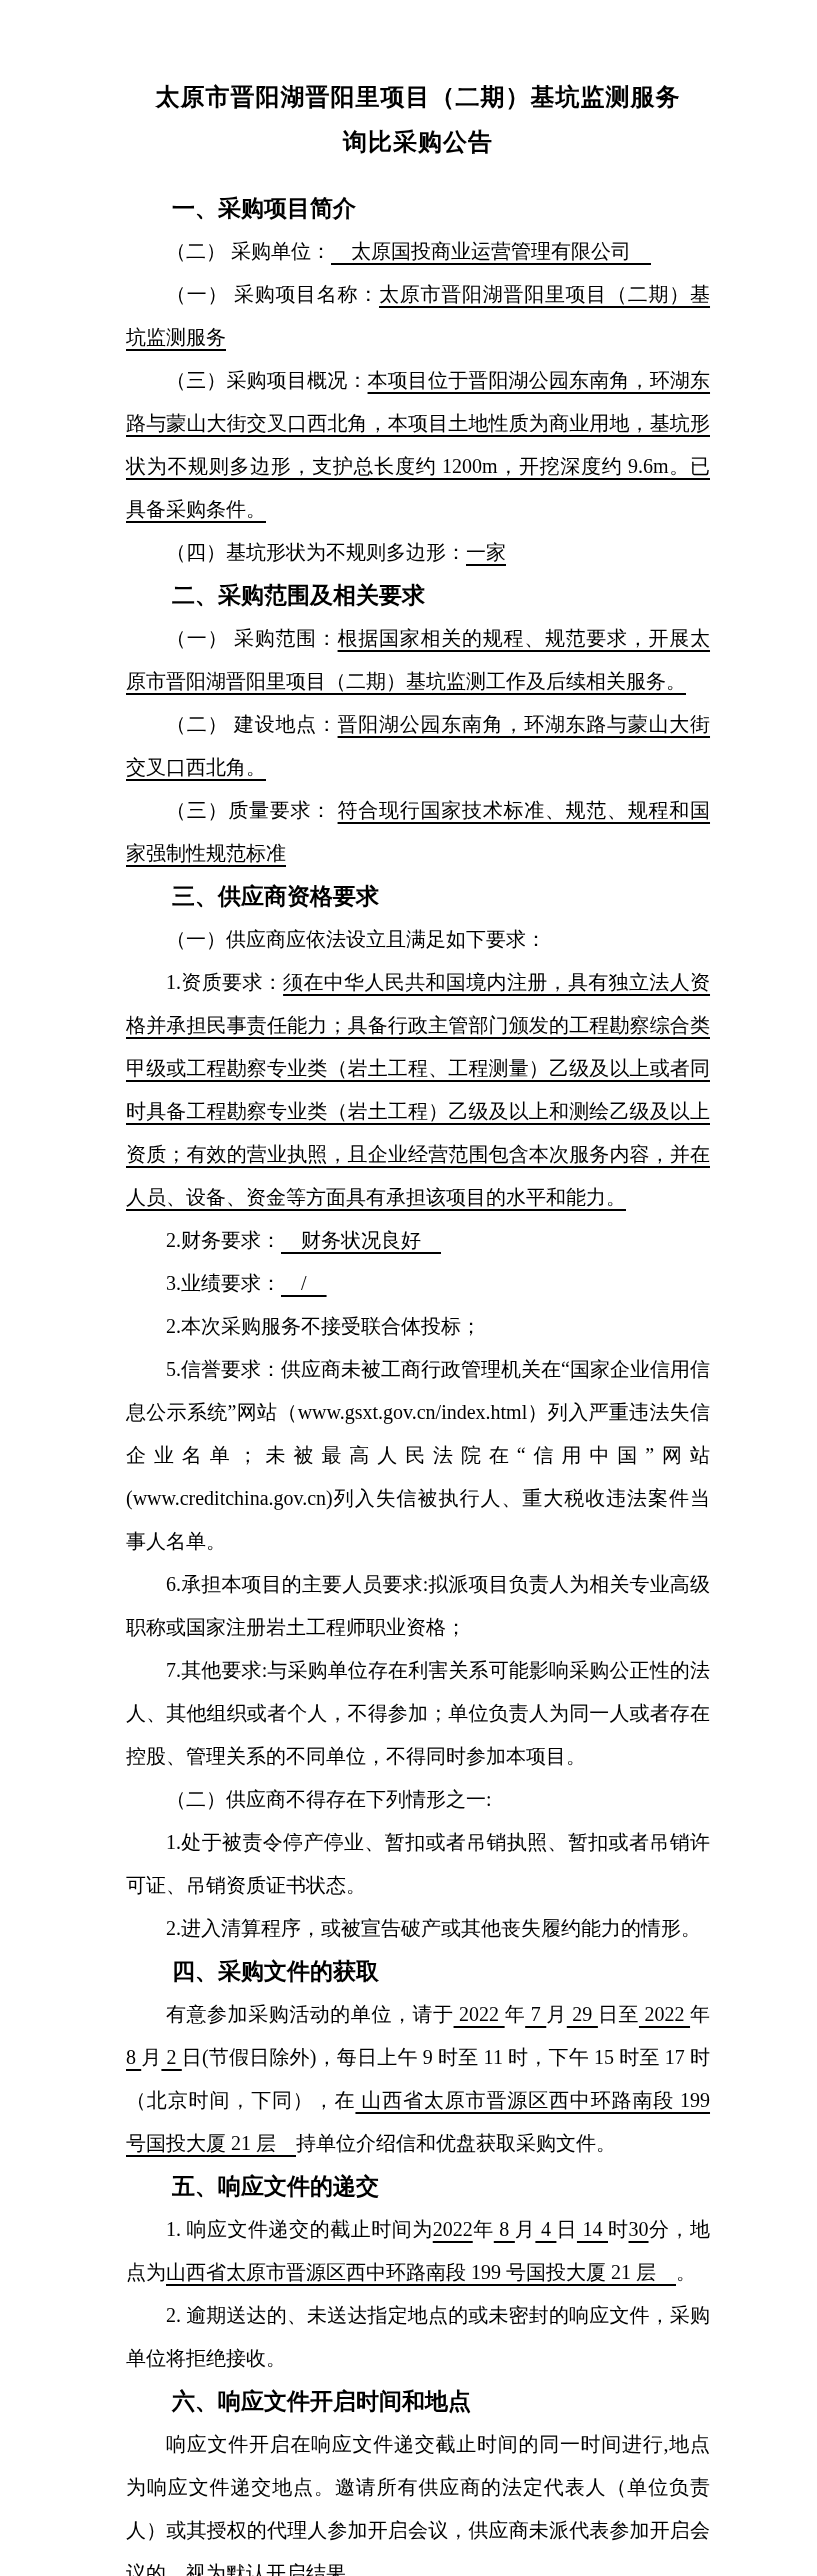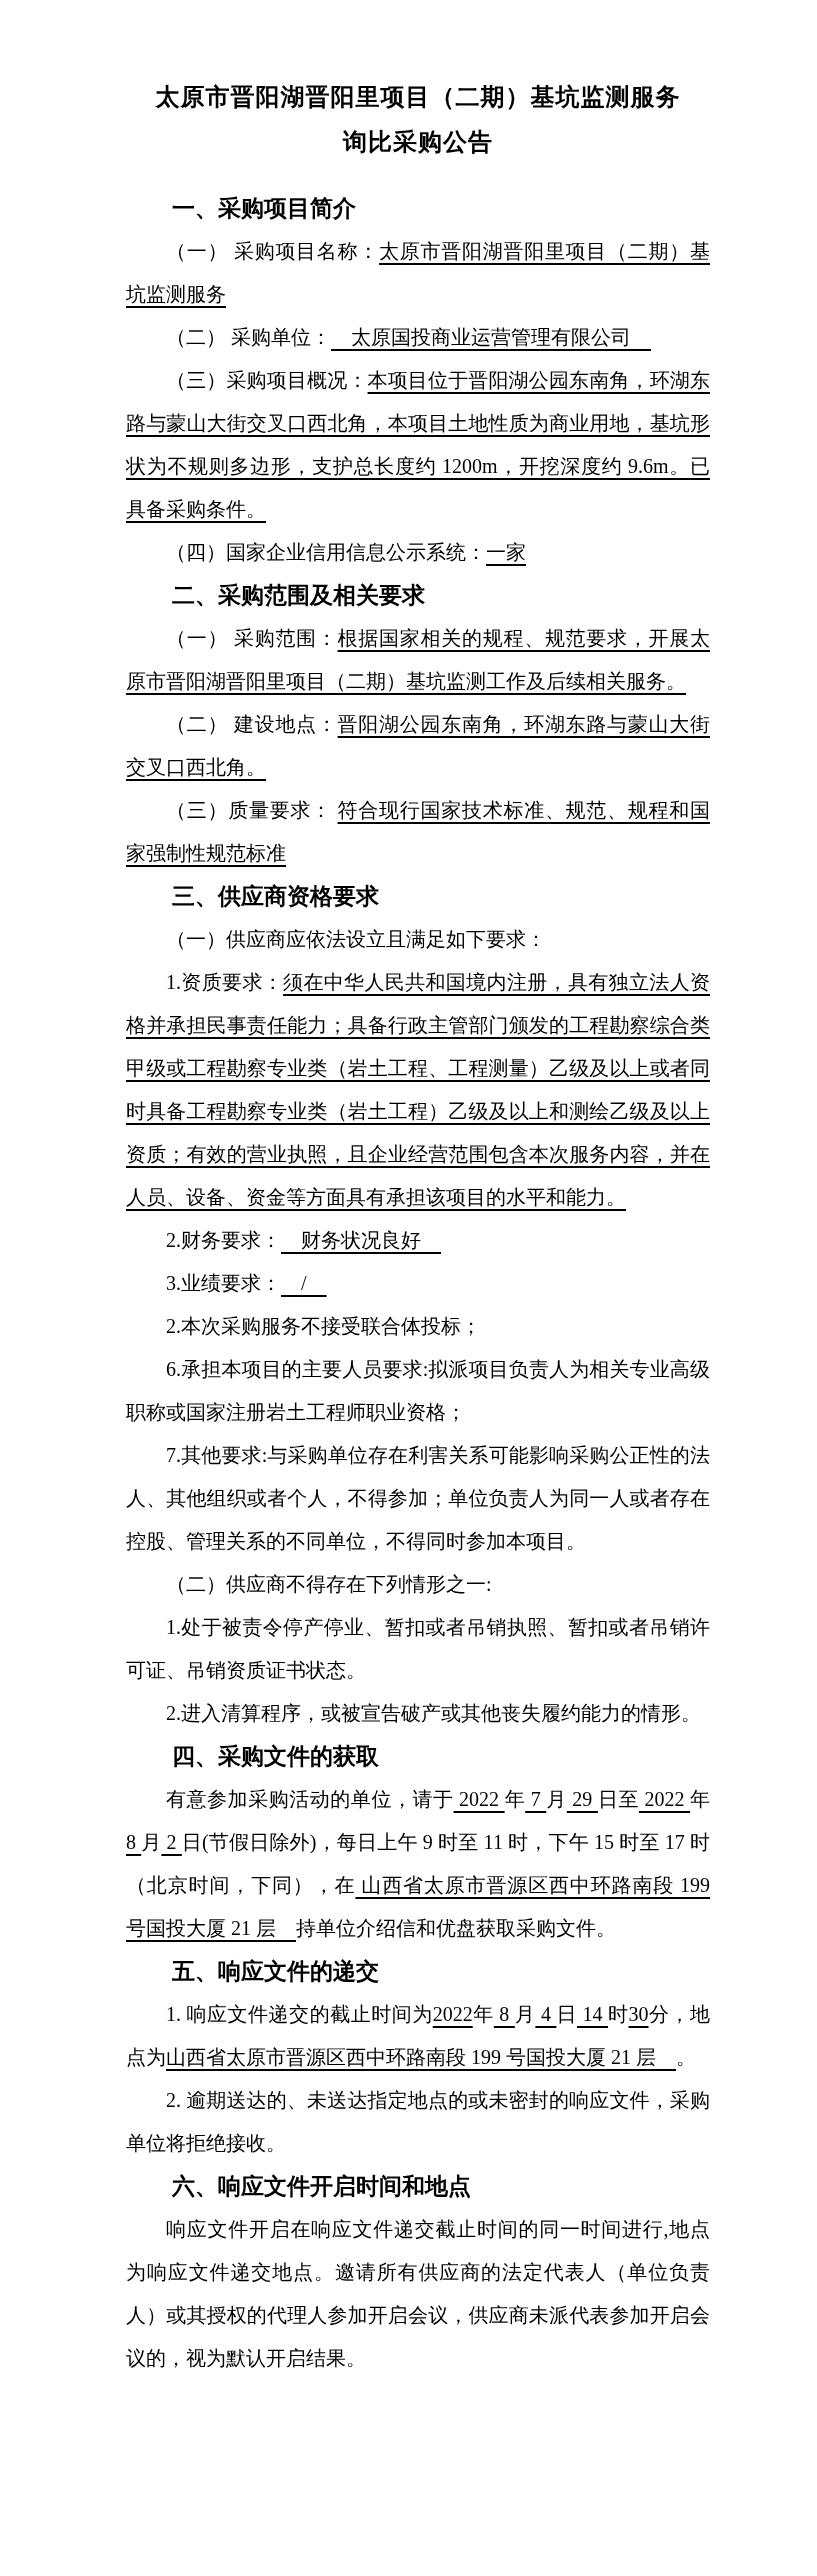--- a/index.html
+++ b/index.html
@@ -44,34 +44,35 @@
   }
 </style>
 </head>
 <body>
 
 <main>
   <div id="doc">
       <p class="title"><span>太原市晋阳湖晋阳里项目（二期）基坑监测服务</span></p>
       <p class="title"><span>询比采购公告</span></p>
       <p class="heading"><span>一、采购项目简介</span></p>
+      <p class="para"><span>（二） 采购单位：</span><span class="u">　太原国投商业运营管理有限公司　</span></p>
       <p class="para"><span>（一） 采购项目名称：</span><span class="u">太原市晋阳湖晋阳里项目（二期）基坑监测服务</span></p>
-      <p class="para"><span>（二） 采购单位：</span><span class="u">　太原国投商业运营管理有限公司　</span></p>
       <p class="para"><span>（三）采购项目概况：</span><span class="u">本项目位于晋阳湖公园东南角，环湖东路与蒙山大街交叉口西北角，本项目土地性质为商业用地，基坑形状为不规则多边形，支护总长度约 1200m，开挖深度约 9.6m。已具备采购条件。</span></p>
-      <p class="para"><span>（四）国家企业信用信息公示系统：</span><span class="u">一家</span></p>
+      <p class="para"><span>（四）基坑形状为不规则多边形：</span><span class="u">一家</span></p>
       <p class="heading"><span>二、采购范围及相关要求</span></p>
       <p class="para"><span>（一） 采购范围：</span><span class="u">根据国家相关的规程、规范要求，开展太原市晋阳湖晋阳里项目（二期）基坑监测工作及后续相关服务。</span></p>
       <p class="para"><span>（二） 建设地点：</span><span class="u">晋阳湖公园东南角，环湖东路与蒙山大街交叉口西北角。</span></p>
       <p class="para"><span>（三）质量要求： </span><span class="u">符合现行国家技术标准、规范、规程和国家强制性规范标准</span></p>
       <p class="heading"><span>三、供应商资格要求</span></p>
       <p class="para"><span>（一）供应商应依法设立且满足如下要求：</span></p>
       <p class="para"><span>1.资质要求：</span><span class="u">须在中华人民共和国境内注册，具有独立法人资格并承担民事责任能力；具备行政主管部门颁发的工程勘察综合类甲级或工程勘察专业类（岩土工程、工程测量）乙级及以上或者同时具备工程勘察专业类（岩土工程）乙级及以上和测绘乙级及以上资质；有效的营业执照，且企业经营范围包含本次服务内容，并在人员、设备、资金等方面具有承担该项目的水平和能力。</span></p>
       <p class="para"><span>2.财务要求：</span><span class="u">　财务状况良好　</span></p>
       <p class="para"><span>3.业绩要求：</span><span class="u">　/　</span></p>
       <p class="para"><span>2.本次采购服务不接受联合体投标；</span></p>
+      <p class="para"><span>5.信誉要求：供应商未被工商行政管理机关在“国家企业信用信息公示系统”网站（www.gsxt.gov.cn/index.html）列入严重违法失信企业名单；未被最高人民法院在“信用中国”网站(www.creditchina.gov.cn)列入失信被执行人、重大税收违法案件当事人名单。</span></p>
       <p class="para"><span>6.承担本项目的主要人员要求:拟派项目负责人为相关专业高级职称或国家注册岩土工程师职业资格；</span></p>
       <p class="para"><span>7.其他要求:与采购单位存在利害关系可能影响采购公正性的法人、其他组织或者个人，不得参加；单位负责人为同一人或者存在控股、管理关系的不同单位，不得同时参加本项目。</span></p>
       <p class="para"><span>（二）供应商不得存在下列情形之一:</span></p>
       <p class="para"><span>1.处于被责令停产停业、暂扣或者吊销执照、暂扣或者吊销许可证、吊销资质证书状态。</span></p>
       <p class="para"><span>2.进入清算程序，或被宣告破产或其他丧失履约能力的情形。</span></p>
       <p class="heading"><span>四、采购文件的获取</span></p>
       <p class="para"><span>有意参加采购活动的单位，请于</span><span class="u"> 2022 </span><span>年</span><span class="u"> 7 </span><span>月</span><span class="u"> 29 </span><span>日至</span><span class="u"> 2022 </span><span>年</span><span class="u"> 8 </span><span>月</span><span class="u"> 2 </span><span>日(节假日除外)，每日上午 9 时至 11 时，下午 15 时至 17 时（北京时间，下同），在</span><span class="u"> 山西省太原市晋源区西中环路南段 199 号国投大厦 21 层　</span><span>持单位介绍信和优盘获取采购文件。</span></p>
       <p class="heading"><span>五、响应文件的递交</span></p>
       <p class="para"><span>1. 响应文件递交的截止时间为</span><span class="u">2022</span><span>年</span><span class="u"> 8 </span><span>月</span><span class="u"> 4 </span><span>日</span><span class="u"> 14 </span><span>时</span><span class="u">30</span><span>分，地点为</span><span class="u">山西省太原市晋源区西中环路南段 199 号国投大厦 21 层　</span><span>。</span></p>
       <p class="para"><span>2. 逾期送达的、未送达指定地点的或未密封的响应文件，采购单位将拒绝接收。</span></p>

